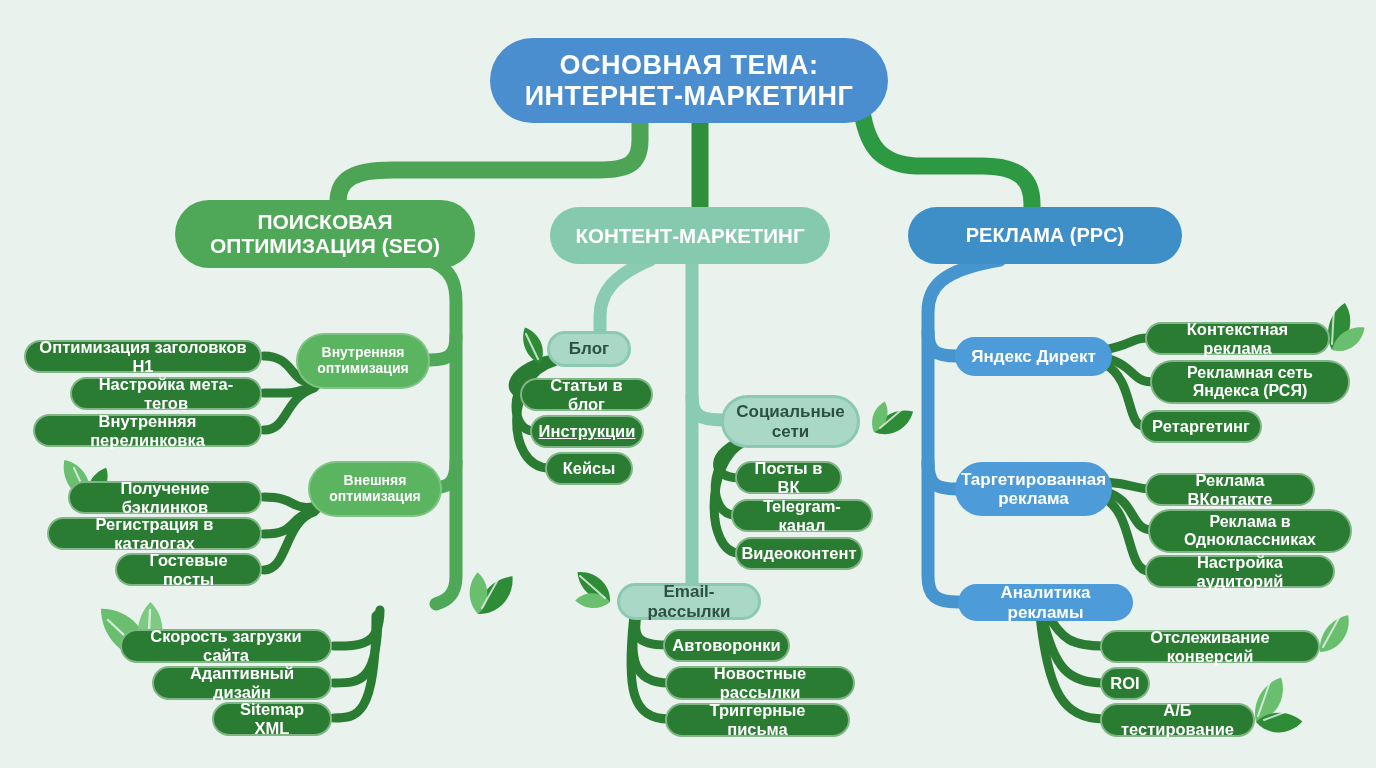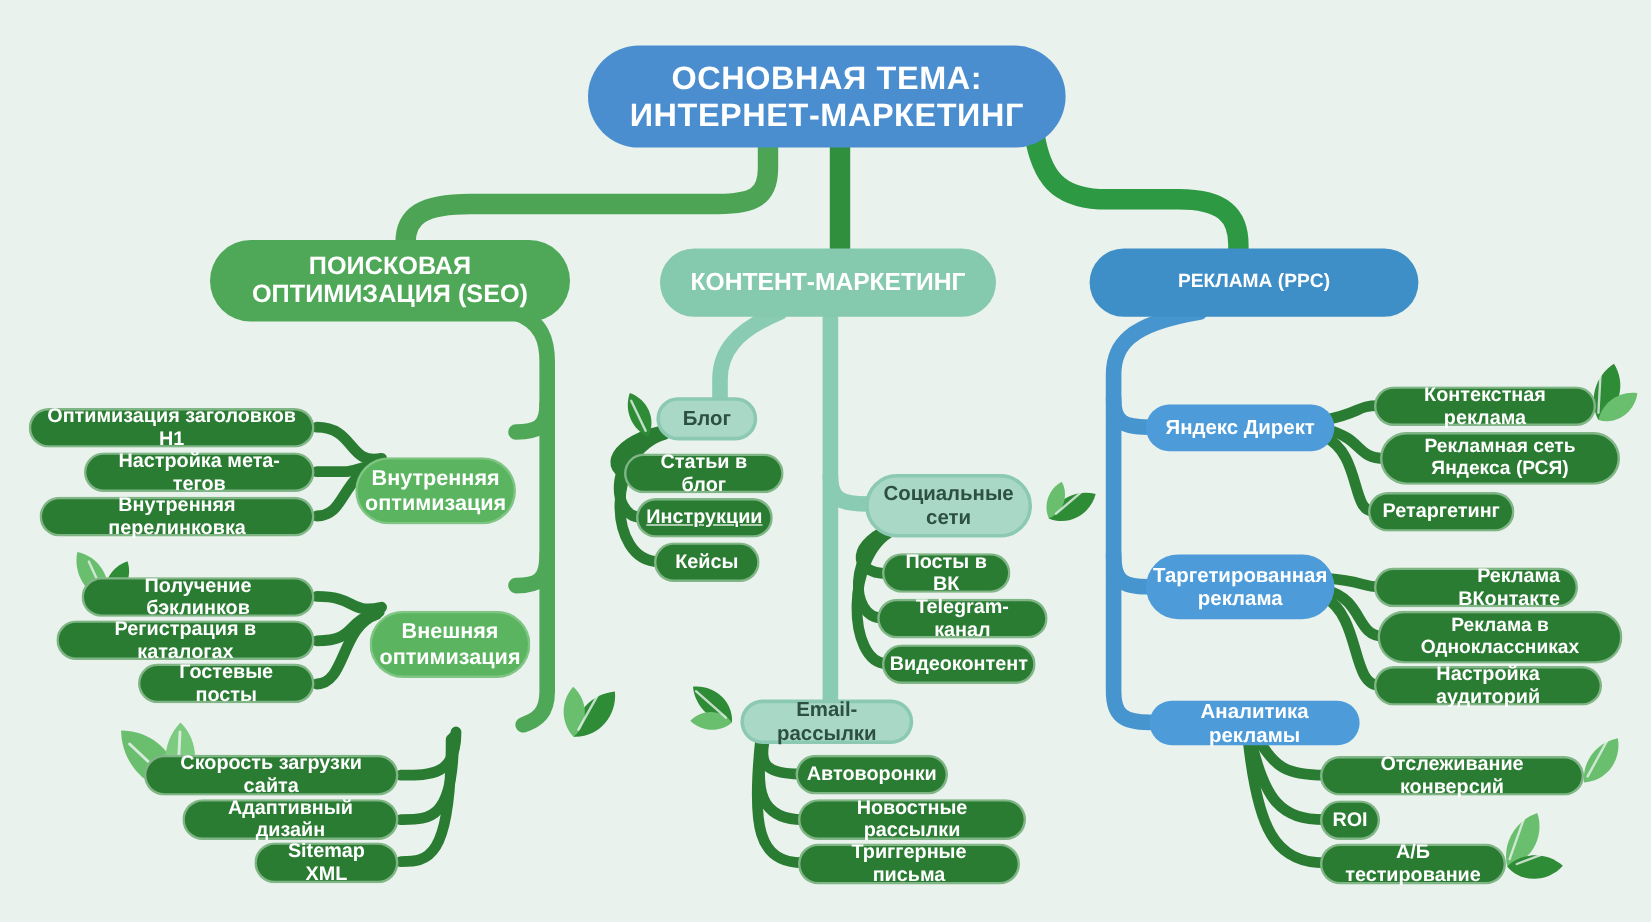--- a/index.html
+++ b/index.html
@@ -12,22 +12,22 @@
   svg.links{position:absolute;left:0;top:0;z-index:1;}
   .node{
     position:absolute;z-index:2;box-sizing:border-box;
     display:flex;align-items:center;justify-content:center;
     text-align:center;font-weight:700;color:#fff;line-height:1.14;
     border-radius:999px;padding:2px 12px;
   }
   .root{background:#4a8ed0;font-size:27px;letter-spacing:.5px;}
   .hdr-green{background:#4fa857;font-size:21px;}
   .hdr-teal{background:#85c9af;font-size:20.5px;}
-  .hdr-blue{background:#3e8ec8;font-size:16px;}
-  .mid-green{background:#5bb560;font-size:18px;border:2px solid rgba(255,255,255,.22);margin-top:48px;}
+  .hdr-blue{background:#3e8ec8;font-size:20px;}
+  .mid-green{background:#5bb560;font-size:14px;border:2px solid rgba(255,255,255,.22);}
   .mid-blue{background:#4d9cd9;font-size:17px;}
   .mid-teal{background:#a9d9c6;border:3px solid #8cc9b3;color:#2e4f44;font-size:17px;}
   .leaf-pill{background:#2b7c33;border:2px solid rgba(198,228,202,.55);font-size:16.5px;padding:2px 13px;}
   .leaf-pill.two-line{font-size:16px;}
 </style>
 </head>
 <body>
 
 <div class="stage">
 
@@ -239,21 +239,21 @@
 
 <div class="node leaf-pill" style="left:1145px;top:322px;width:185px;height:33px;">
   <span>Контекстная реклама</span>
 </div>
 <div class="node leaf-pill two-line" style="left:1150px;top:360px;width:200px;height:44px;">
   <span>Рекламная сеть Яндекса (РСЯ)</span>
 </div>
 <div class="node leaf-pill" style="left:1140px;top:410px;width:122px;height:33px;">
   <span>Ретаргетинг</span>
 </div>
-<div class="node leaf-pill" style="left:1145px;top:473px;width:170px;height:33px;text-align:right;">
+<div class="node leaf-pill" style="left:1145px;top:473px;width:170px;height:33px;">
   <span>Реклама ВКонтакте</span>
 </div>
 <div class="node leaf-pill two-line" style="left:1148px;top:509px;width:204px;height:44px;">
   <span>Реклама в Одноклассниках</span>
 </div>
 <div class="node leaf-pill" style="left:1145px;top:555px;width:190px;height:33px;">
   <span>Настройка аудиторий</span>
 </div>
 <div class="node leaf-pill" style="left:1100px;top:630px;width:220px;height:33px;">
   <span>Отслеживание конверсий</span>

